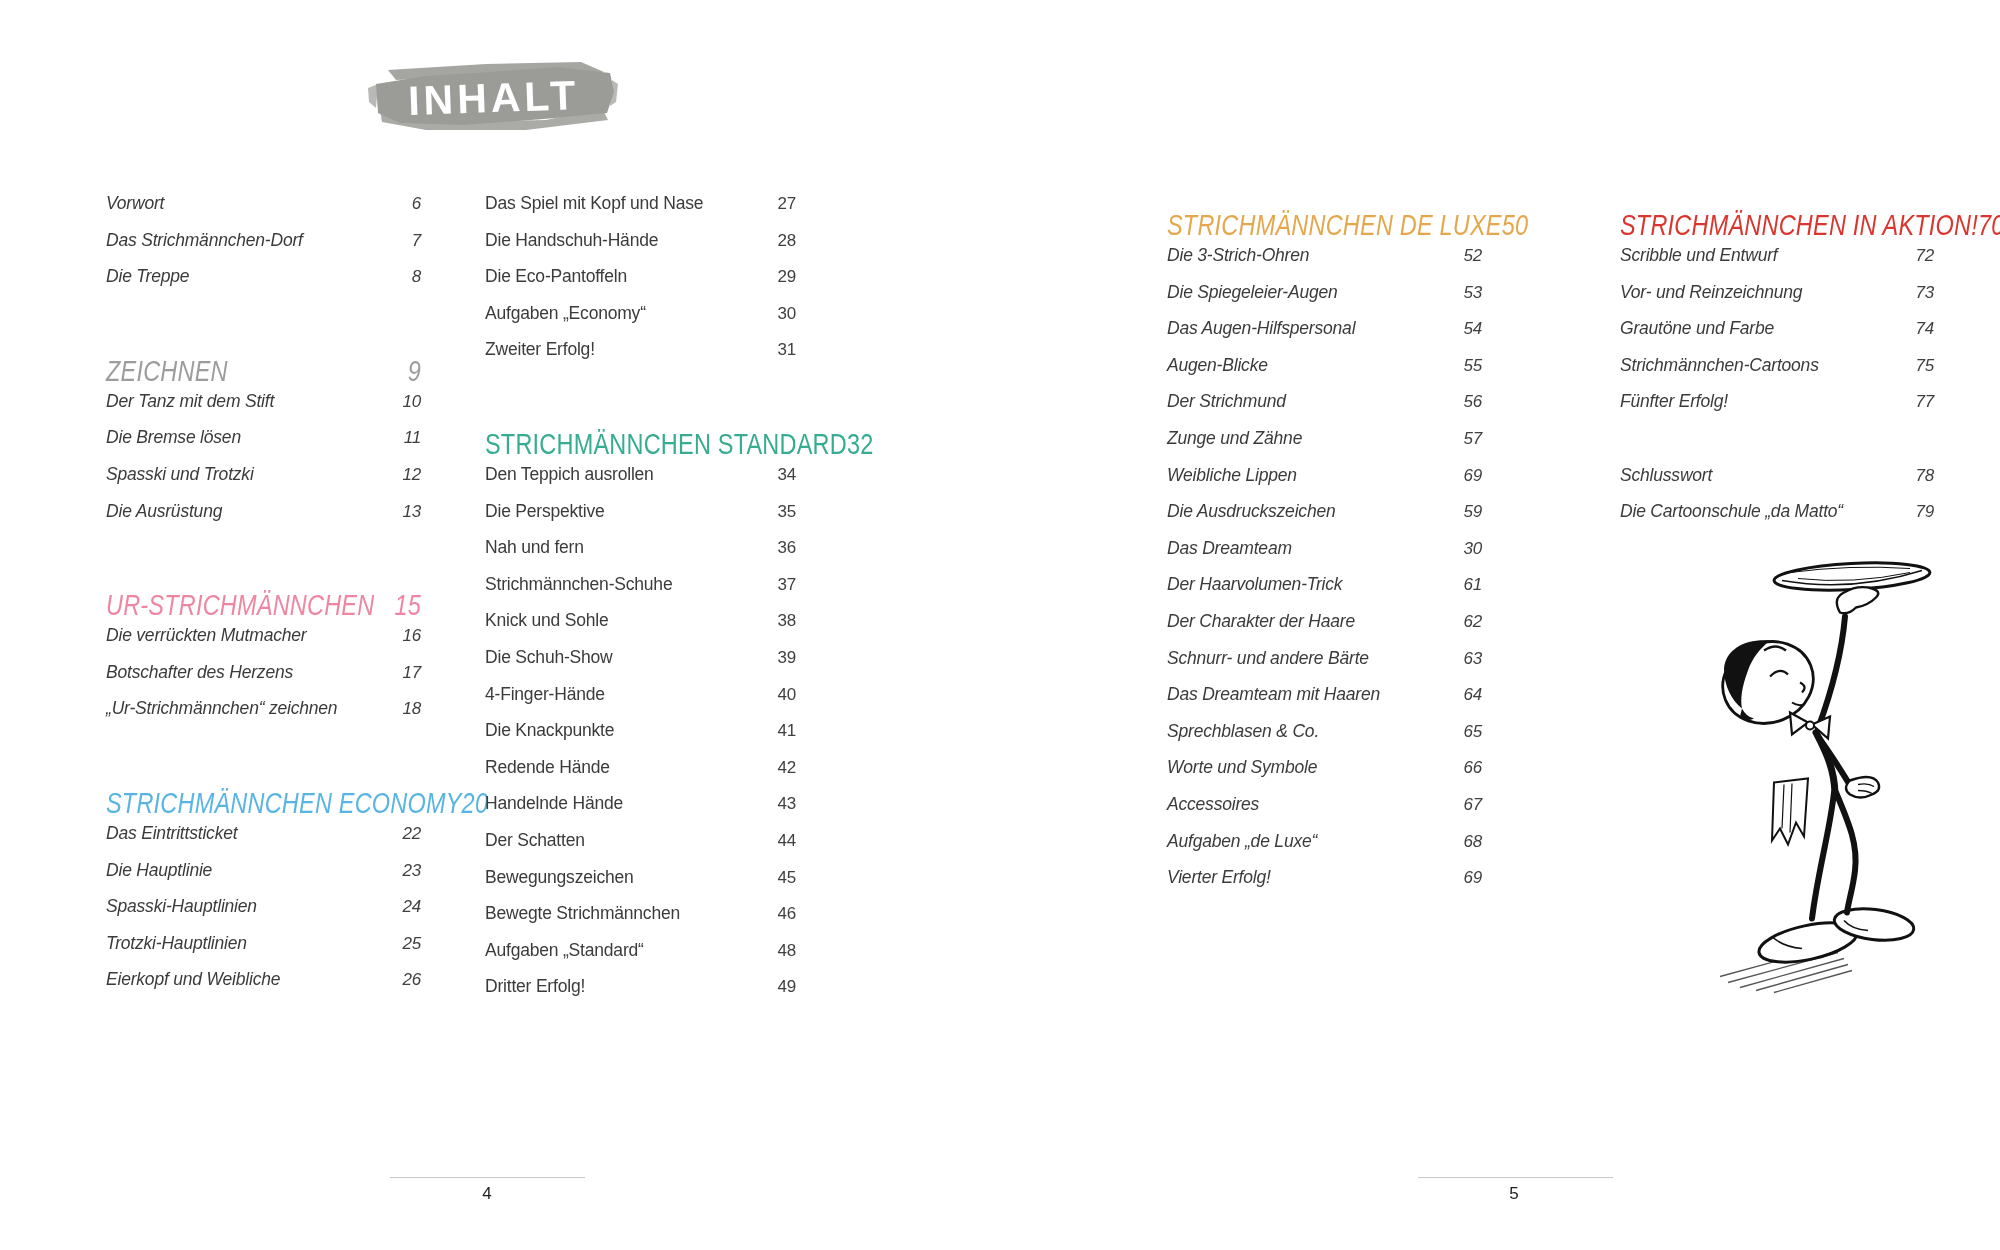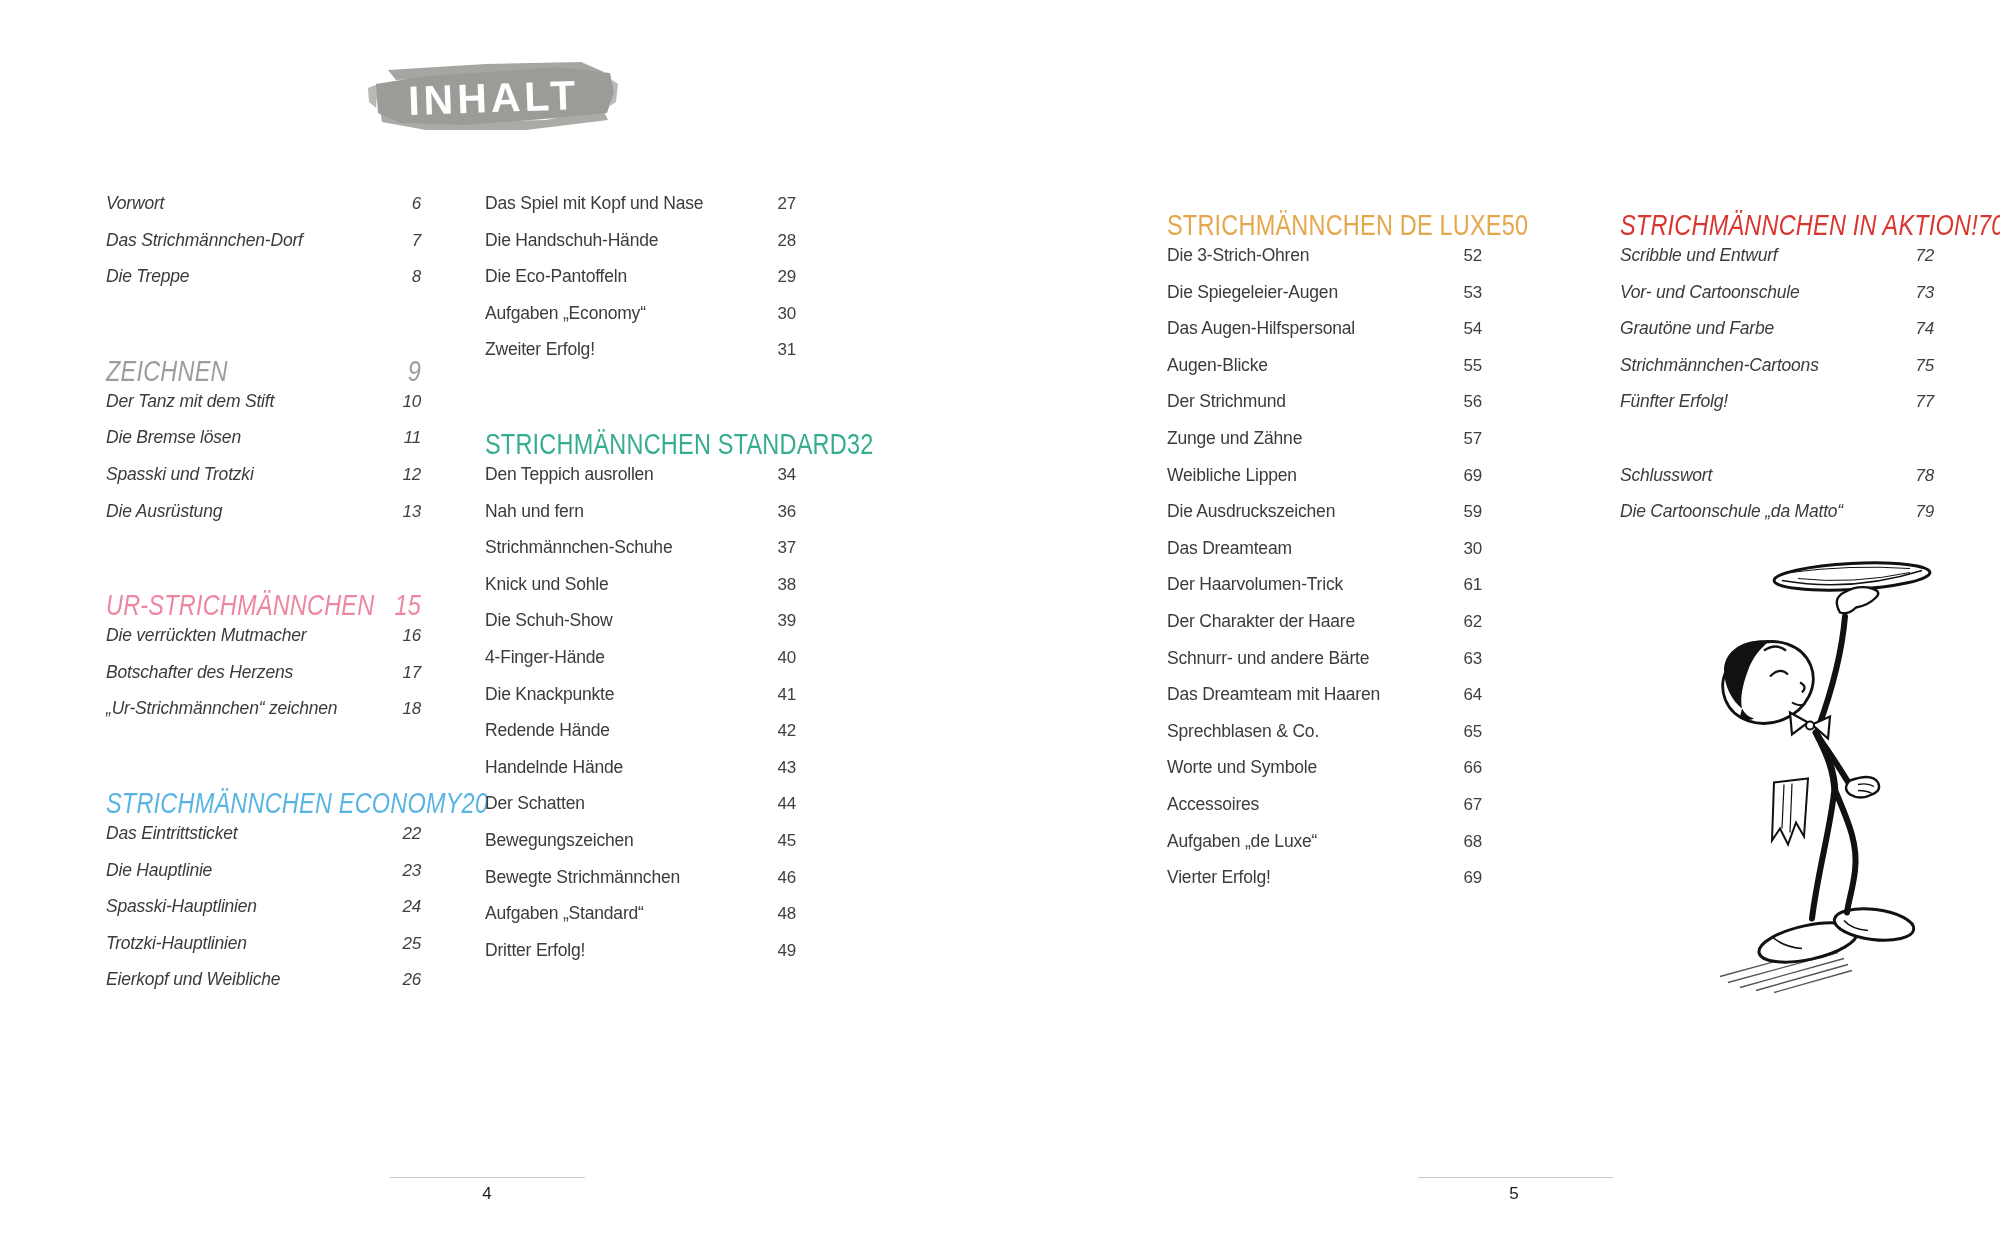--- a/index.html
+++ b/index.html
@@ -8,21 +8,21 @@
 
   .spread{position:absolute;inset:0;background:#ffffff;}
 
   
   .badge{position:absolute;left:366px;top:50px;width:254px;height:88px;}
 
   
   .toc-col{position:absolute;top:193px;display:flex;flex-direction:column;}
   .col1{left:106px;width:315px;font-style:italic;}
   .col2{left:485px;width:311px;text-align:center;}
-  .col3{left:1167px;width:315px;}
+  .col3{left:1167px;width:315px;font-style:italic;}
   .col4{left:1620px;width:314px;font-style:italic;}
 
   .toc-entry{display:flex;justify-content:space-between;align-items:baseline;
              height:36.6px;font-size:17.5px;letter-spacing:-0.2px;color:#3b3b3b;line-height:21px;}
   .toc-entry .page{font-size:17px;color:#404040;}
 
   .toc-heading{display:flex;justify-content:space-between;align-items:flex-end;
                height:46px;margin-top:36px;font-size:23.5px;font-weight:400;
                letter-spacing:0.2px;line-height:26px;padding-bottom:6px;
                transform:scaleY(1.22);transform-origin:50% 72%;white-space:nowrap;}
@@ -156,20 +156,24 @@
       </div>
       <div class="toc-heading" style="color: rgb(54, 172, 144);">
         <span class="label">STRICHMÄNNCHEN STANDARD</span>
         <span class="page">32</span>
       </div>
       <div class="toc-entry">
         <span class="label">Den Teppich ausrollen</span>
         <span class="page">34</span>
       </div>
       <div class="toc-entry">
+        <span class="label">Die Perspektive</span>
+        <span class="page">35</span>
+      </div>
+      <div class="toc-entry">
         <span class="label">Nah und fern</span>
         <span class="page">36</span>
       </div>
       <div class="toc-entry">
         <span class="label">Strichmännchen-Schuhe</span>
         <span class="page">37</span>
       </div>
       <div class="toc-entry">
         <span class="label">Knick und Sohle</span>
         <span class="page">38</span>
@@ -296,21 +300,21 @@
   <div class="toc-col col4">
       <div class="toc-heading" style="color: rgb(216, 54, 47);">
         <span class="label">STRICHMÄNNCHEN IN AKTION!</span>
         <span class="page">70</span>
       </div>
       <div class="toc-entry">
         <span class="label">Scribble und Entwurf</span>
         <span class="page">72</span>
       </div>
       <div class="toc-entry">
-        <span class="label">Vor- und Cartoonschule</span>
+        <span class="label">Vor- und Reinzeichnung</span>
         <span class="page">73</span>
       </div>
       <div class="toc-entry">
         <span class="label">Grautöne und Farbe</span>
         <span class="page">74</span>
       </div>
       <div class="toc-entry">
         <span class="label">Strichmännchen-Cartoons</span>
         <span class="page">75</span>
       </div>

